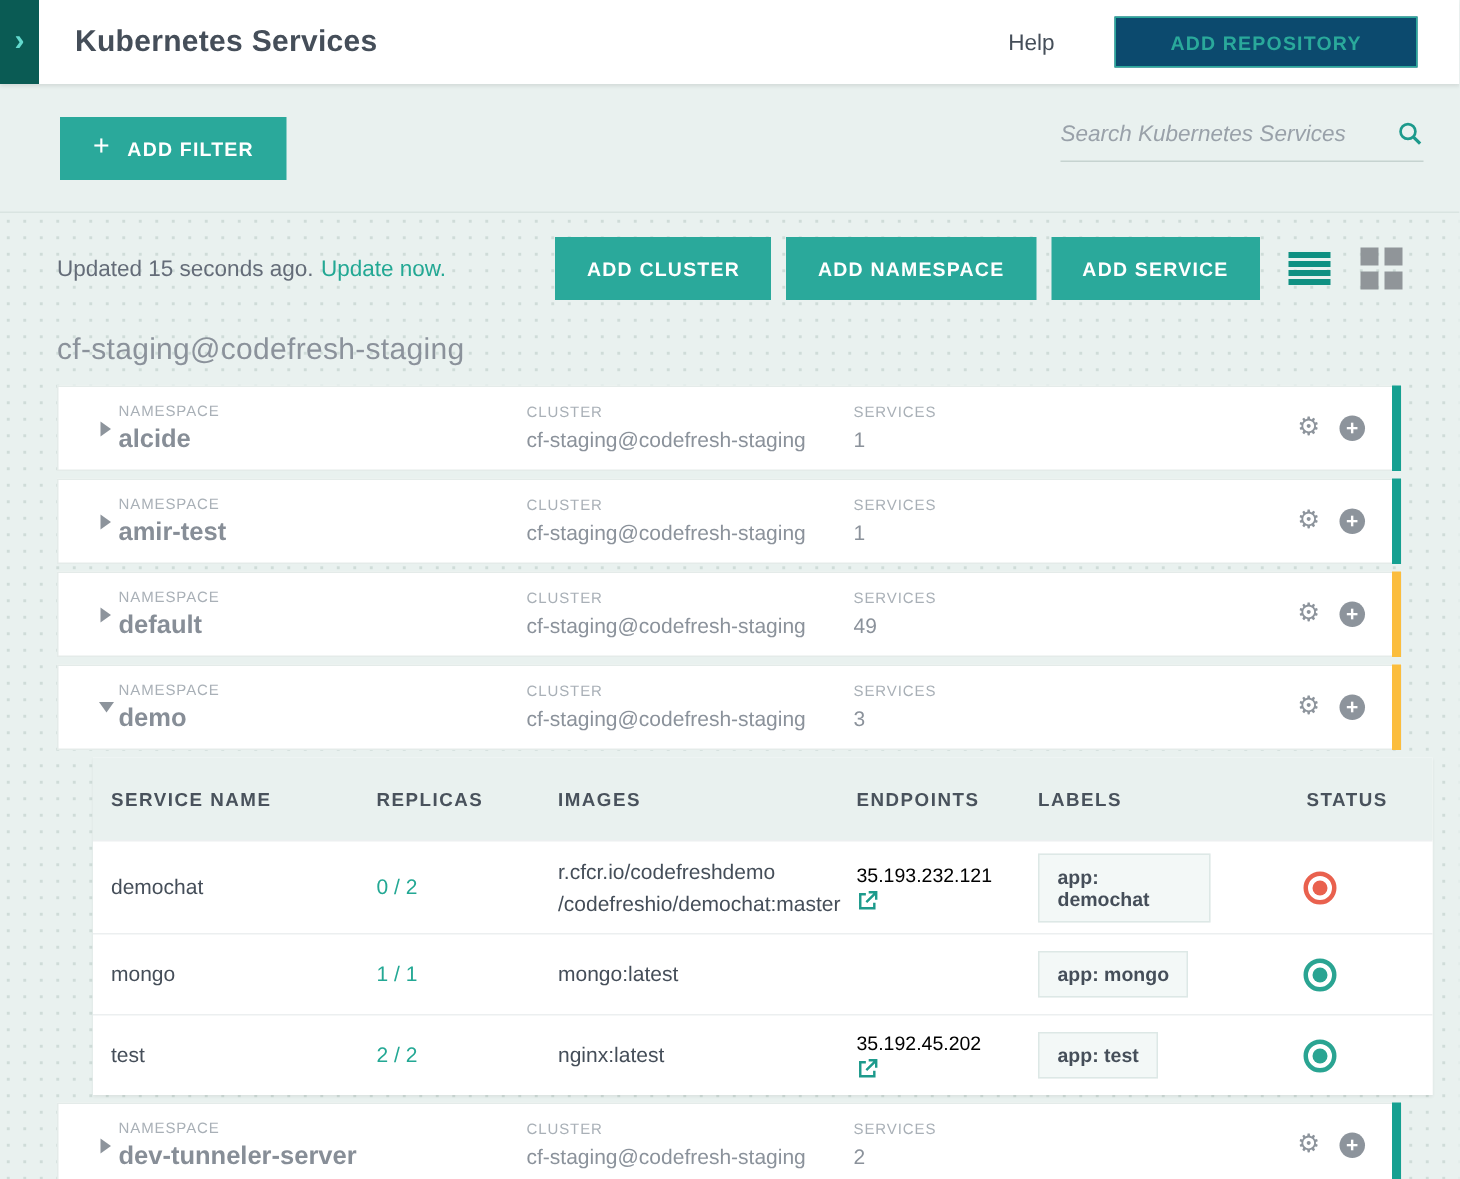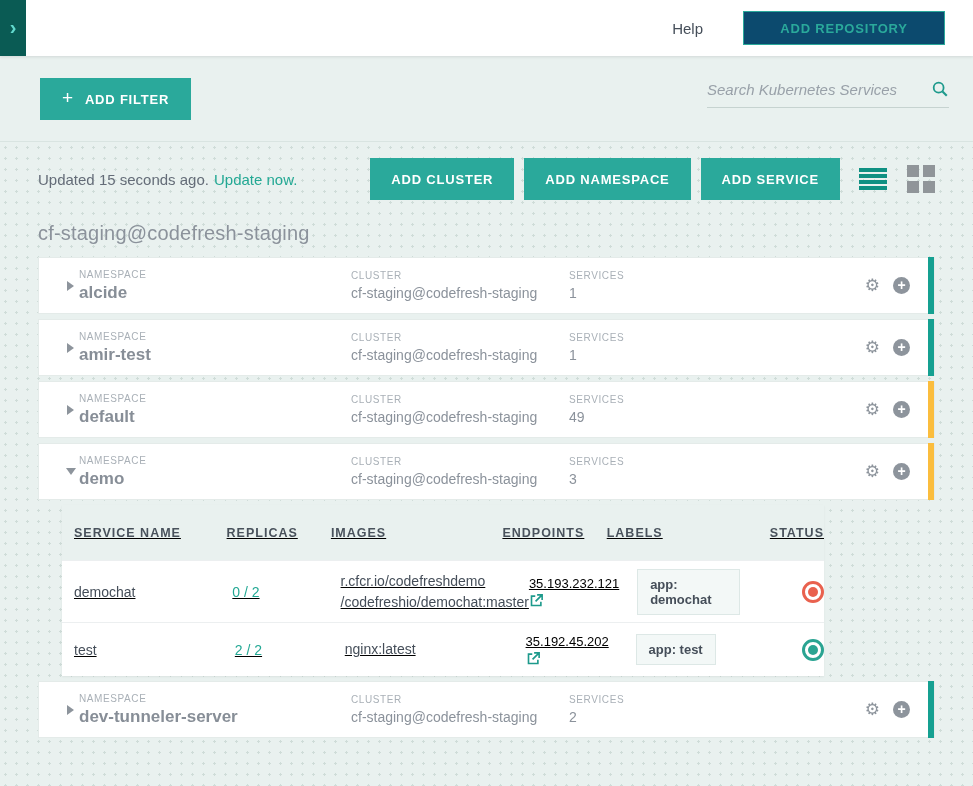--- a/index.html
+++ b/index.html
@@ -85,22 +85,22 @@
   .f-cluster { width:218px; }
   .f-services { flex:1; }
   .row-icons { display:flex; align-items:center; margin-right:24px; }
   .gear-icon { font-family:"DejaVu Sans", sans-serif; font-size:17px; color:#8d949c;
                cursor:pointer; line-height:1; }
   .plus-circle { width:17px; height:17px; border-radius:50%; background:#8d949c;
                  color:#fff; font-size:14px; font-weight:bold; line-height:16px;
                  text-align:center; margin-left:13px; cursor:pointer; }
 
   
-  .svc-table { width:762px; margin:0 0 5px 24px; background:#fff;
-               box-shadow:0 1px 2px rgba(0,0,0,.06);text-decoration:underline; }
+  .svc-table { width:893px; margin:0 0 5px 24px; background:#fff;
+               box-shadow:0 1px 2px rgba(0,0,0,.06); }
   .svc-head { height:55px; background:#e9f1ef; display:flex; align-items:center; }
   .svc-head span { font-size:12.5px; font-weight:bold; color:#49525c;
                    letter-spacing:1px; }
   .svc-row { display:flex; align-items:center; border-top:1px solid #eceff0;
              background:#fff; }
   .c1 { width:189px; padding-left:12px; }
   .c2 { width:121px; }
   .c3 { width:199px; }
   .c4 { width:121px; }
   .c5 { width:115px; }
@@ -120,20 +120,21 @@
                   display:block; }
   .h62 { height:62px; } .h54 { height:54px; }
 </style>
 </head>
 <body>
 
 <div class="header">
   <div class="side-strip">
     <span class="chev">›</span>
   </div>
+  <div class="page-title">Kubernetes Services</div>
   <div class="spacer"></div>
   <div class="help-link">Help</div>
   <button class="add-repo-btn">ADD REPOSITORY</button>
 </div>
 
 <div class="filter-bar">
   <button class="add-filter-btn">
     <span class="plus-glyph">+</span>
     <span>ADD FILTER</span>
   </button>
@@ -288,20 +289,34 @@
         </svg>
       </div>
       <div class="c5"><span class="label-badge">app: demochat</span></div>
       <div class="c6">
         <span class="status-dot" style="border-color: rgb(233, 97, 78);">
           <i style="background: rgb(233, 97, 78);"></i>
         </span>
       </div>
     </div>
 
+    <div class="svc-row h54">
+      <div class="c1"><span class="svc-name">mongo</span></div>
+      <div class="c2"><span class="replicas-link">1 / 1</span></div>
+      <div class="c3">
+          <div class="image-text">mongo:latest</div>
+        </div>
+      <div class="c4"></div>
+      <div class="c5"><span class="label-badge">app: mongo</span></div>
+      <div class="c6">
+        <span class="status-dot" style="border-color: rgb(42, 164, 146);">
+          <i style="background: rgb(42, 164, 146);"></i>
+        </span>
+      </div>
+    </div>
 
     <div class="svc-row h54">
       <div class="c1"><span class="svc-name">test</span></div>
       <div class="c2"><span class="replicas-link">2 / 2</span></div>
       <div class="c3">
           <div class="image-text">nginx:latest</div>
         </div>
       <div class="c4">
         <span class="endpoint-link">35.192.45.202</span>
         <svg class="ext-icon" viewBox="0 0 24 24">

